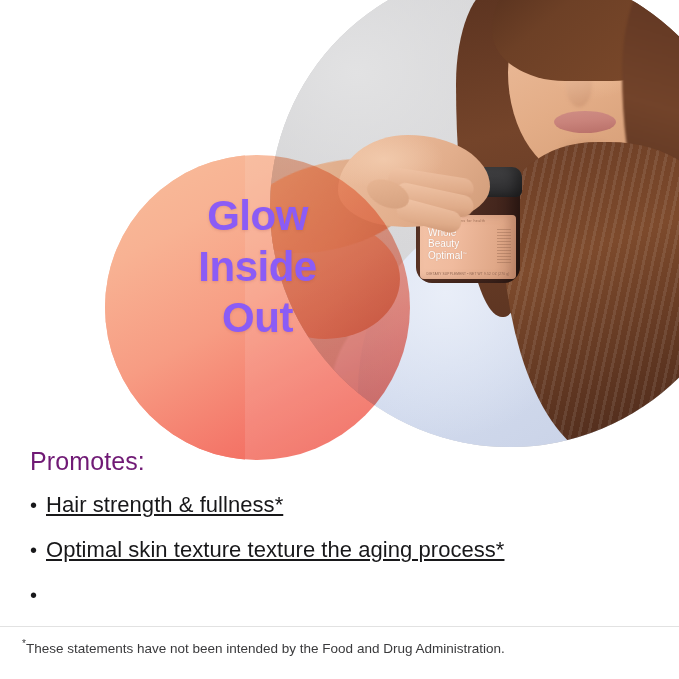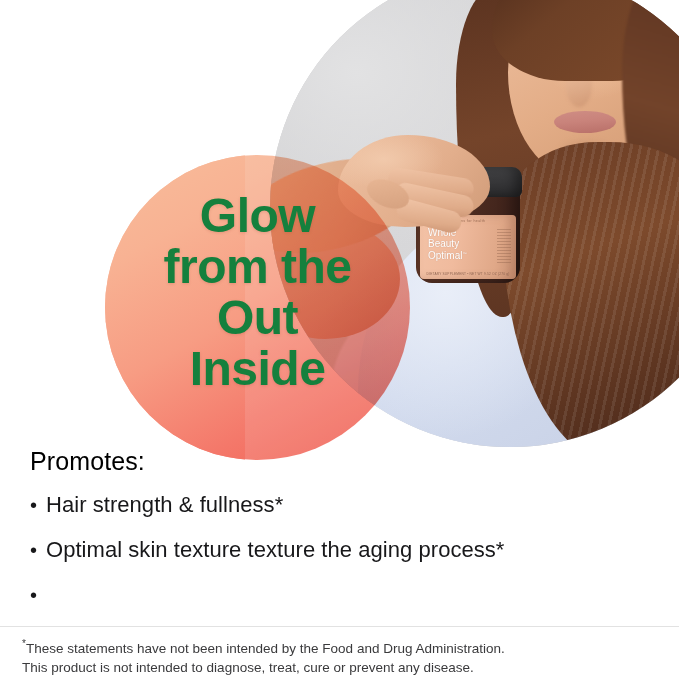--- a/index.html
+++ b/index.html
@@ -265,60 +265,60 @@
         #f05d50 100%);
     clip-path:inset(0 165px 0 0);
   }
 
   
   #headline {
     position:absolute;
     left:105px; top:190px;
     width:305px;
     text-align:center;
-    color:#15803d;
+    color:#8b5cf6;
     font-family:"Liberation Sans", sans-serif;
     font-weight:700;
-    font-size:48px;
+    font-size:42px;
     line-height:51px;
     letter-spacing:-0.5px;
     text-shadow:0 1px 3px rgba(160,70,55,.22);
   }
 
   
   #promos {
     position:absolute;
     left:30px; top:447px;
     width:620px;
     color:#1d1d1f;
   }
   #promos .lead {
     font-size:25px;
     font-weight:400;
     letter-spacing:.1px;
-    color:#000000;
+    color:#701a75;
     margin-bottom:17px;
   }
   #promos ul { list-style:none; }
   #promos li {
     display:flex;
     align-items:flex-start;
     font-size:22px;
     font-weight:400;
     letter-spacing:.05px;
     color:#18181a;
     margin-bottom:21px;
     white-space:nowrap;
   }
   #promos li .dot {
     width:16px; flex:0 0 16px;
     font-size:20px; line-height:24px;
     color:#18181a;
   }
-  #promos li .txt { line-height:24px; }
+  #promos li .txt { line-height:24px;text-decoration:underline; }
 
   
   #divider {
     position:absolute;
     left:0; top:626px;
     width:679px; height:1px;
     background:#e2e2e2;
   }
   #disclaimer {
     position:absolute;
@@ -383,23 +383,22 @@
     <div class="fng f2"></div>
     <div class="fng f3"></div>
     <div class="thumb"></div>
   </div>
 
   <div id="blob"></div>
   <div id="blob-solid"></div>
 
   <div id="headline">
     <div>Glow</div>
-    <div>from the</div>
+    <div>Inside</div>
     <div>Out</div>
-    <div>Inside</div>
   </div>
 
   <div id="promos">
     <div class="lead">Promotes:</div>
     <ul>
       <li>
         <span class="dot">•</span>
         <span class="txt">Hair strength &amp; fullness*</span>
       </li>
       <li>
@@ -408,16 +407,15 @@
       </li>
       <li>
         <span class="dot">•</span>
       </li>
     </ul>
   </div>
 
   <div id="divider"></div>
   <div id="disclaimer">
     <span class="star">*</span><span>These statements have not been intended by the Food and Drug Administration.</span><br>
-    <span>This product is not intended to diagnose, treat, cure or prevent any disease.</span>
   </div>
 
 </div>
 
 </body></html>

